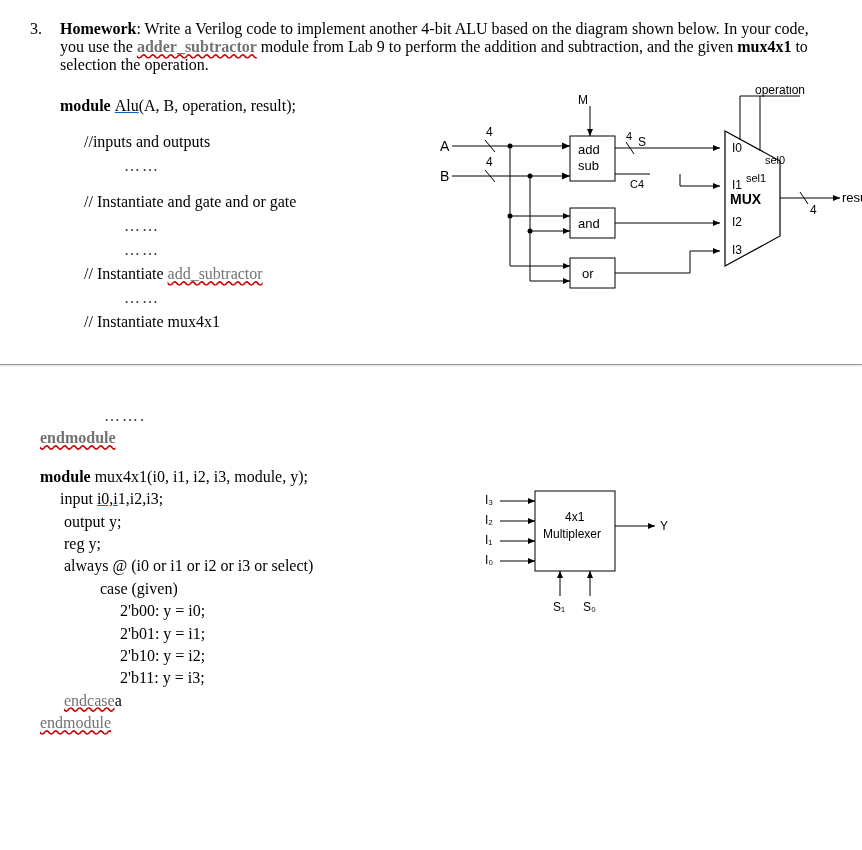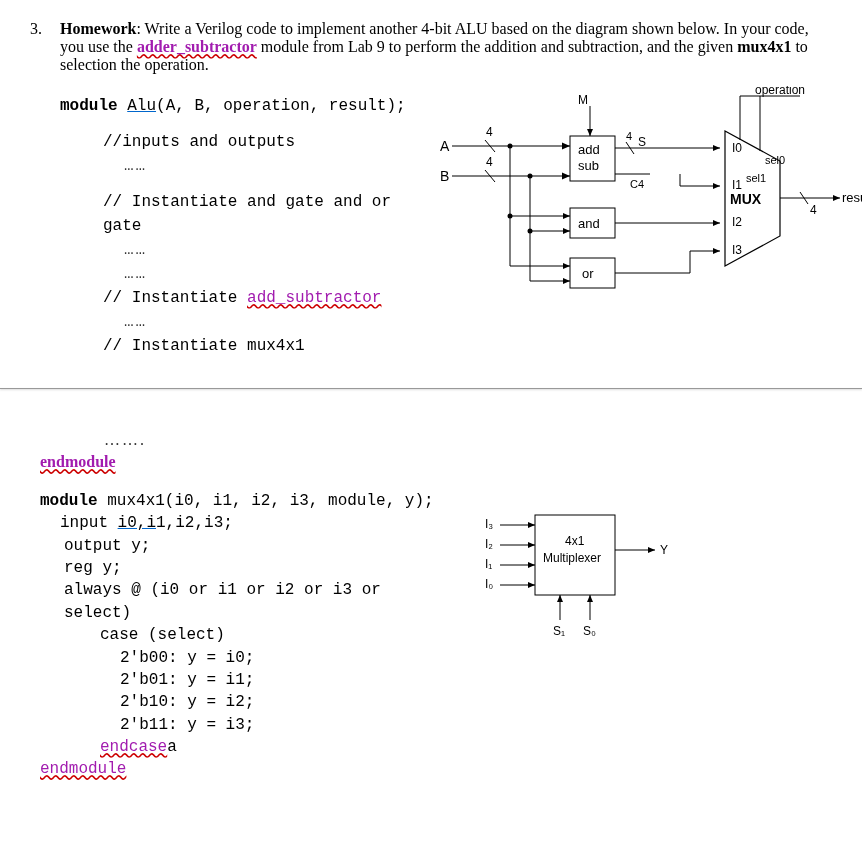--- a/index.html
+++ b/index.html
@@ -19,48 +19,47 @@
   }
   .qnum {
     margin-right: 12px;
     min-width: 18px;
   }
   .qtext {
     flex: 1;
   }
   .bold { font-weight: bold; }
   .red-underline {
-    color: #a21caf;
+    color: #737373;
     text-decoration: underline;
     text-decoration-color: #c00;
     text-decoration-style: wavy;
   }
   .blue-underline {
     color: #000;
     text-decoration: underline;
     text-decoration-color: #06c;
   }
   .content-row {
     display: flex;
     align-items: flex-start;
     margin-left: 30px;
   }
   .left-col {
     flex: 0 0 370px;
-    font-family: Liberation Mono, monospace;
   }
   .right-col {
     flex: 1;
     position: relative;
   }
   .code-block {
     line-height: 1.5;
     margin-top: 8px;
   }
-  .indent1 { margin-left: 43px; }
+  .indent1 { margin-left: 24px; }
   .indent2 { margin-left: 64px; }
   .dots { letter-spacing: 2px; color:#333;}
   .divider {
     border: none;
     border-top: 1px solid #999;
     margin: 30px 0 20px -30px;
     width: calc(100% + 60px);
     box-shadow: 0 1px 2px rgba(0,0,0,0.2);
   }
   svg { display:block; }
@@ -195,26 +194,26 @@
     <div class="left-col" style="flex:0 0 400px">
       <div>
         <span class="bold">module </span><span>mux4x1(i0, i1, i2, i3, module, y);</span>
       </div>
       <div style="margin-left:20px">
         <span>input </span><span class="blue-underline">i0,i</span><span>1,i2,i3;</span>
       </div>
       <div style="margin-left:24px">output y;</div>
       <div style="margin-left:24px">reg y;</div>
       <div style="margin-left:24px">always @ (i0 or i1 or i2 or i3 or select)</div>
-      <div style="margin-left:60px">case (select)</div>
+      <div style="margin-left:60px">case (given)</div>
       <div style="margin-left:80px">2'b00: y = i0;</div>
       <div style="margin-left:80px">2'b01: y = i1;</div>
       <div style="margin-left:80px">2'b10: y = i2;</div>
       <div style="margin-left:80px">2'b11: y = i3;</div>
-      <div style="margin-left:60px">
+      <div style="margin-left:24px">
         <span class="red-underline">endcase</span><span>a</span>
       </div>
       <div><span class="red-underline">endmodule</span></div>
     </div>
 
     <div class="right-col">
       <svg width="260" height="170" viewBox="0 0 260 170">
         <defs>
           <marker id="arrow2" markerWidth="8" markerHeight="8" refX="7" refY="3" orient="auto">
             <path d="M0,0 L7,3 L0,6 Z" fill="#000"></path>

